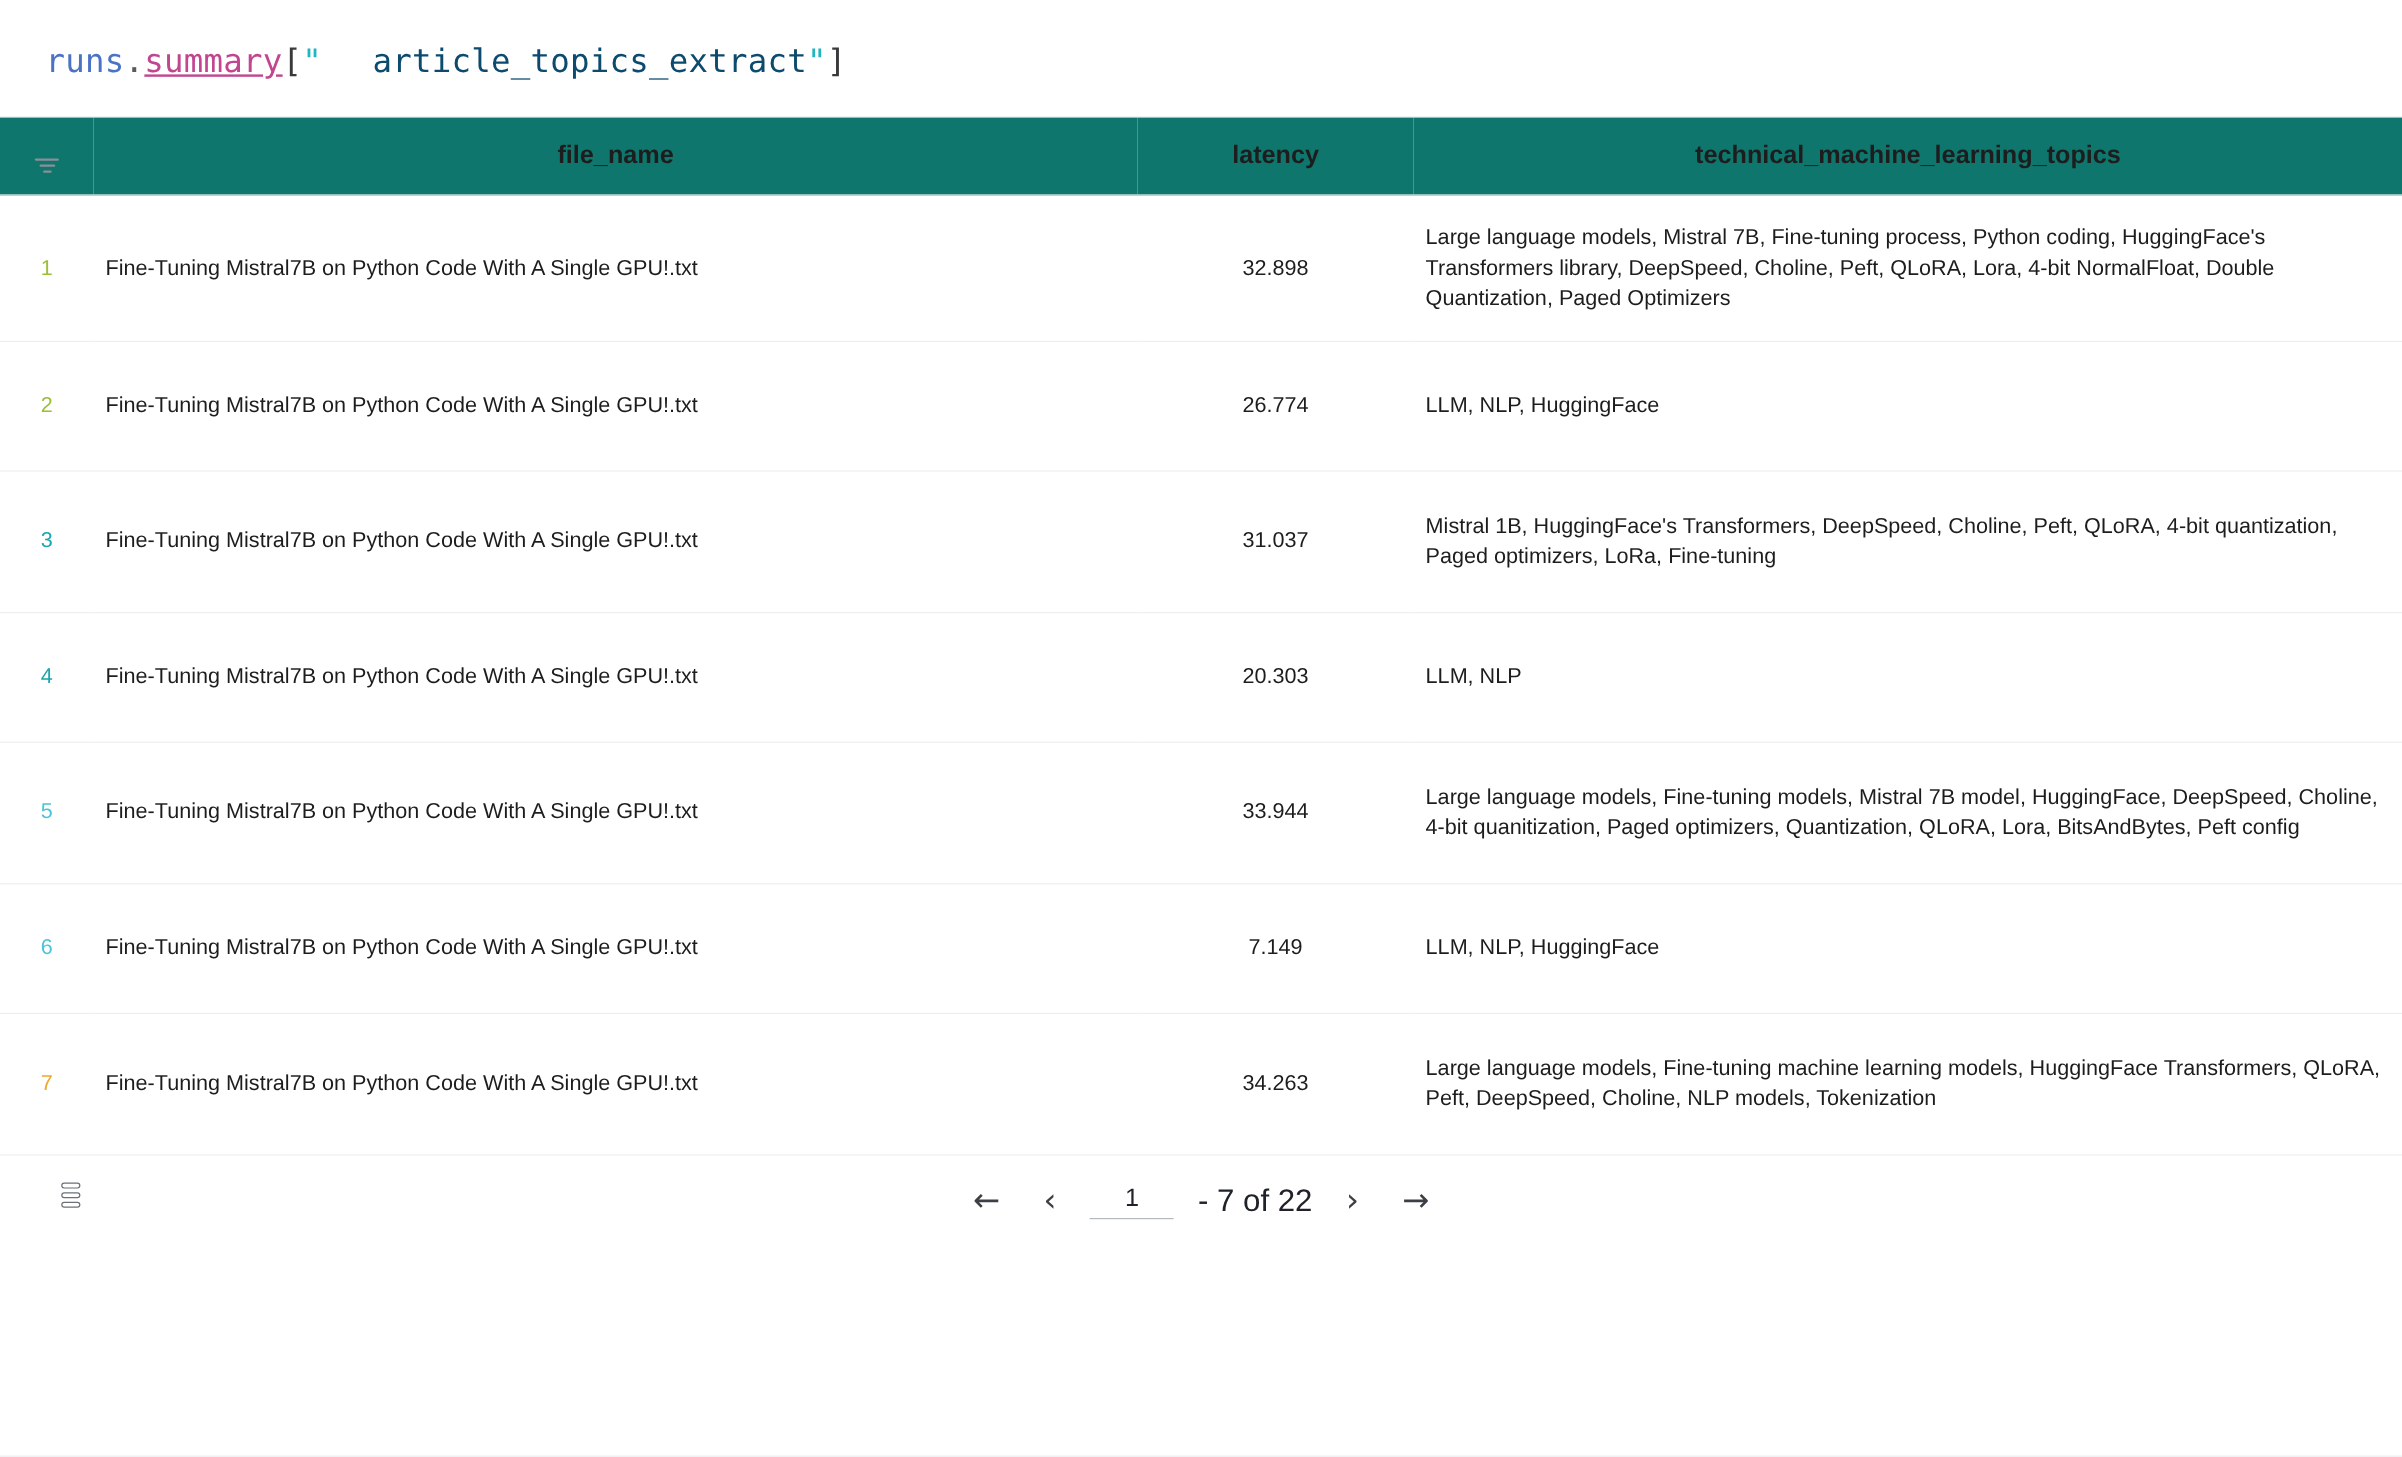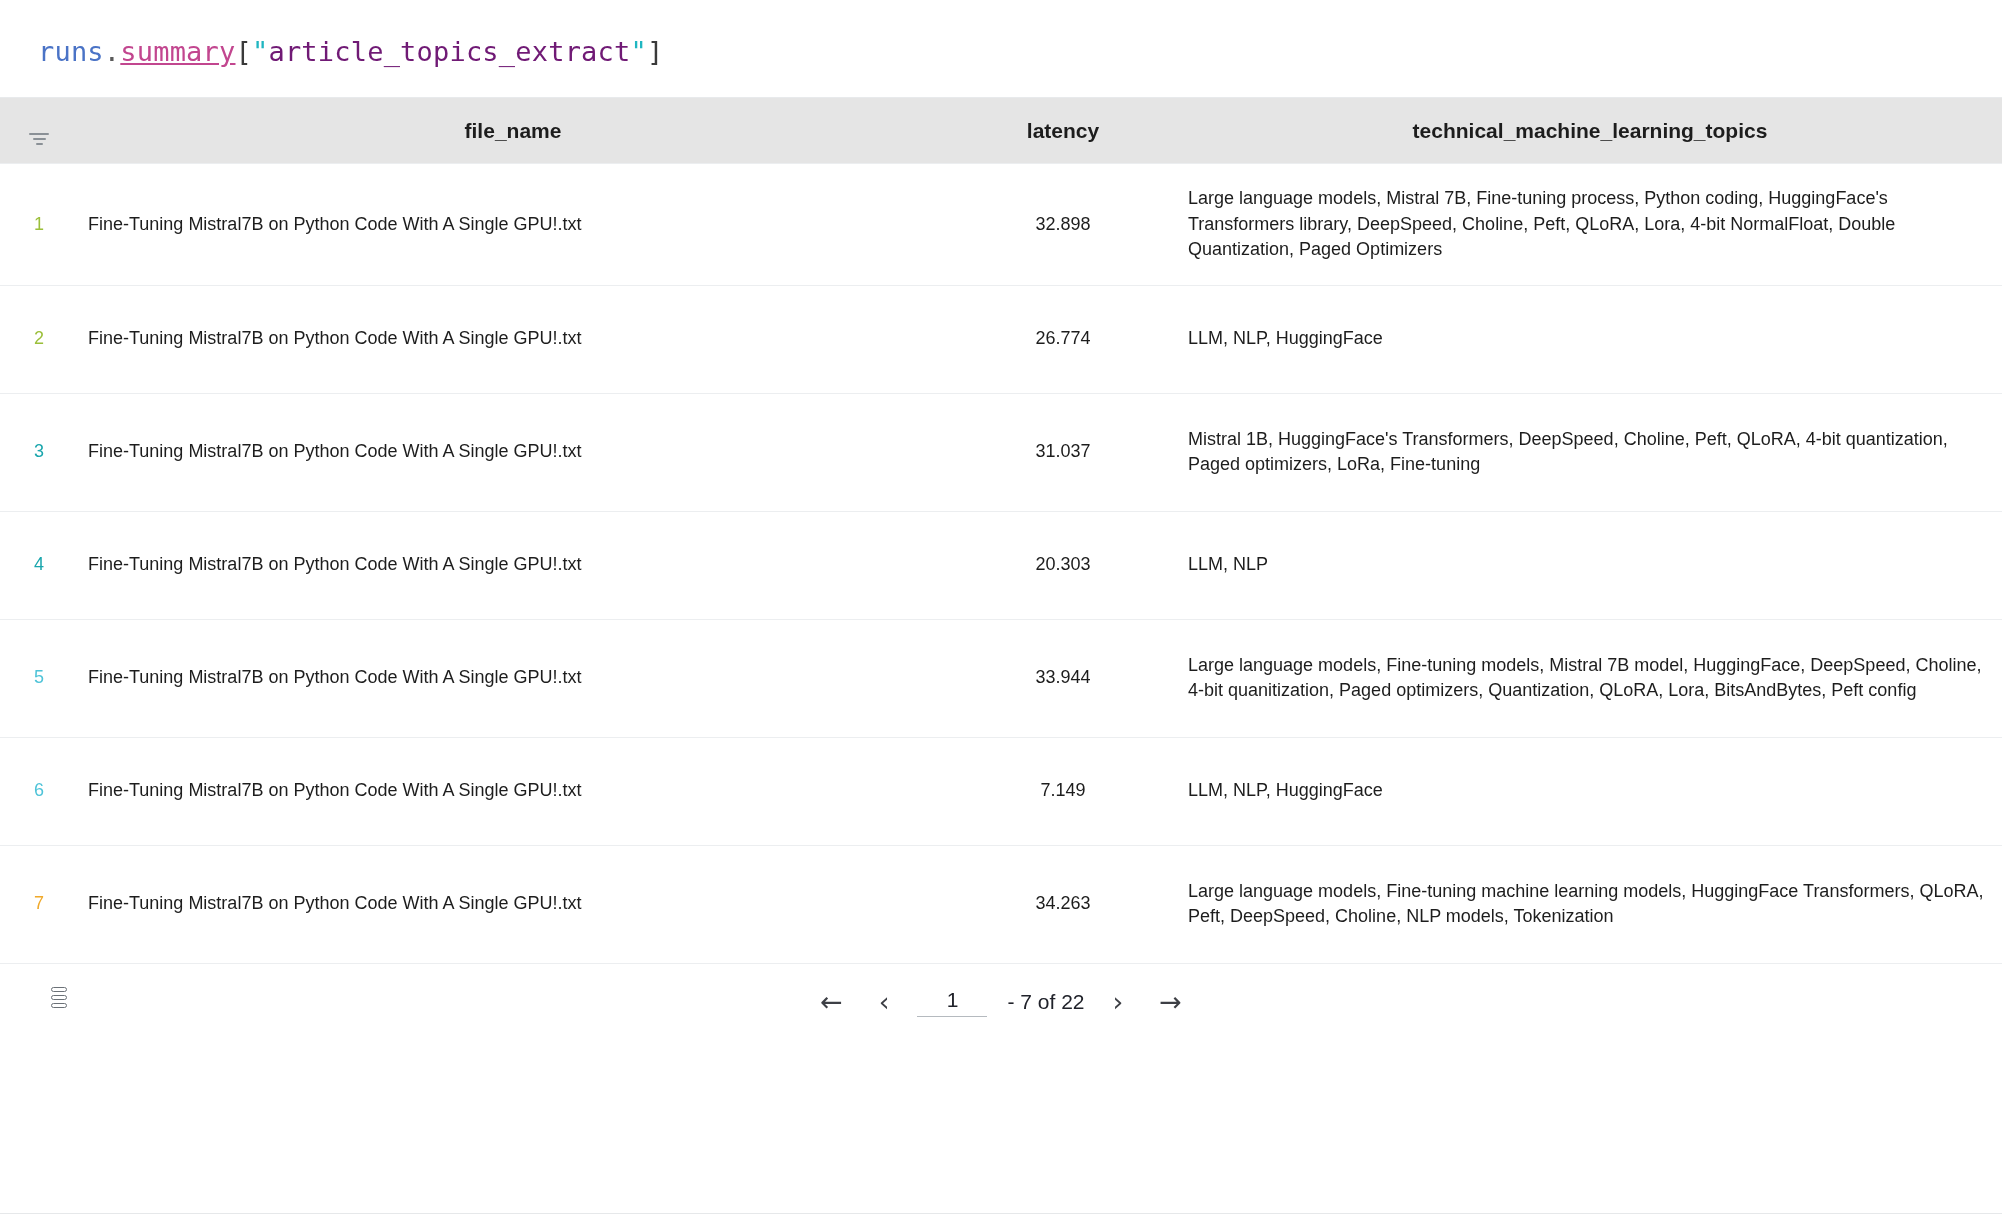--- a/index.html
+++ b/index.html
@@ -26,35 +26,35 @@
     font-size: 27px;
     letter-spacing: 0.2px;
     border-bottom: 1px solid #e8eaec;
     white-space: nowrap;
   }
   .tok-var    { color: #4a73c6; }
   .tok-dot    { color: #5a5a5a; }
   .tok-attr   { color: #c2468f; text-decoration: underline; }
   .tok-brkt   { color: #3a3a3a; }
   .tok-quote  { color: #1fb6c1; }
-  .tok-str    { color: #701a75; }
+  .tok-str    { color: #0c4a6e; margin-left: 42px; }
 
   
   .grid {
     width: 100%;
     border-collapse: collapse;
     table-layout: fixed;
   }
   .grid thead th {
     font-size: 21px;
     font-weight: 700;
     color: #1d1d1d;
     padding: 18px 10px 18px 10px;
     border-bottom: 1px solid #eceef0;
-    background: #e5e5e5;
+    background: #0f766e;
     text-align: center;
     vertical-align: middle;
   }
   th.col-idx   { width: 78px;  text-align: center; }
   th.col-file  { width: 870px; }
   th.col-lat   { width: 230px; }
   th.col-top   { text-align: center; }
 
   .filter-icon {
     display: inline-flex;
@@ -161,21 +161,21 @@
     border: none;
     border-bottom: 1px solid #b5babf;
     text-align: center;
     font-size: 21px;
     font-family: "Liberation Sans", sans-serif;
     color: #20222a;
     padding: 2px 0 4px 0;
     background: transparent;
     outline: none;
   }
-  .page-total { color: #20222a; font-size: 21px; }
+  .page-total { color: #20222a; font-size: 26px; }
 </style>
 </head>
 <body>
 
 <div class="panel">
 
   <div class="code-header">
     <span class="tok-var">runs</span><span class="tok-dot">.</span><span class="tok-attr">summary</span><span class="tok-brkt">[</span><span class="tok-quote">"</span><span class="tok-str">article_topics_extract</span><span class="tok-quote">"</span><span class="tok-brkt">]</span>
   </div>
 

